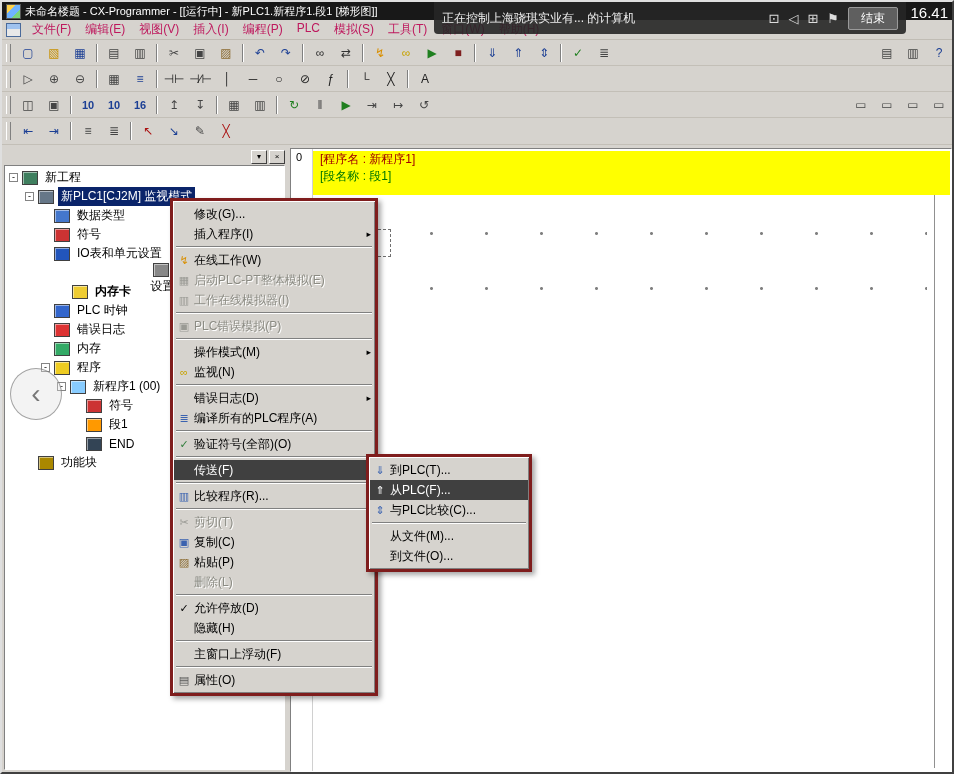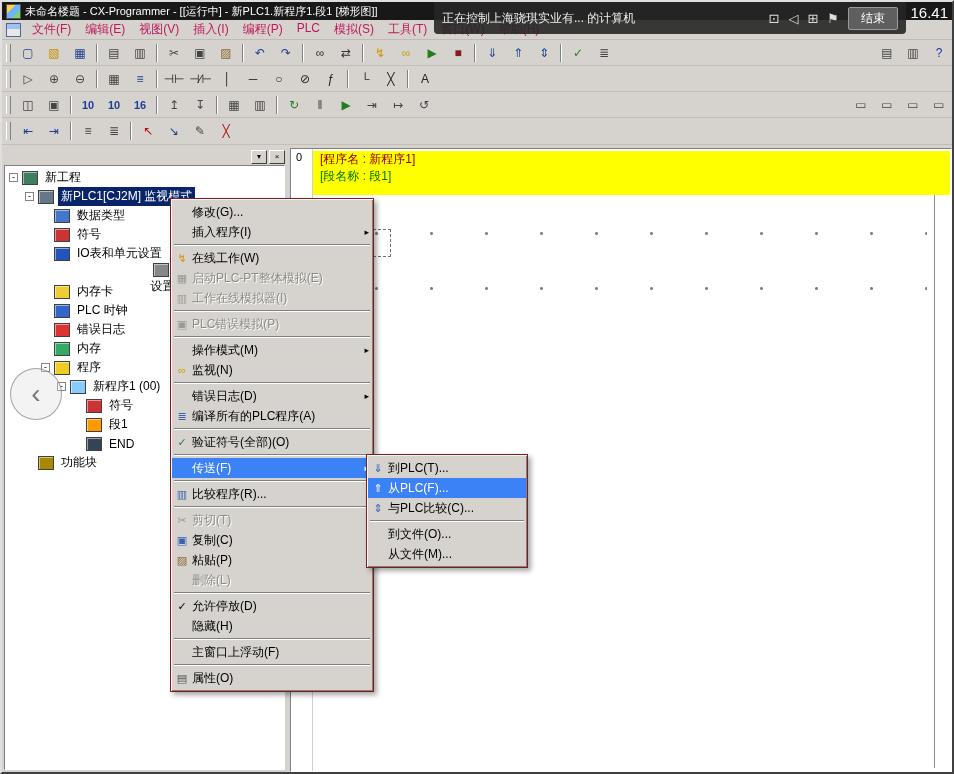--- a/index.html
+++ b/index.html
@@ -59,29 +59,29 @@
   .banner{position:absolute;left:22px;right:1px;font-size:12px;padding-left:7px;white-space:nowrap;}
   .b1{top:2px;height:17px;line-height:17px;background:#ffff00;color:#a00000;}
   .b2{top:19px;height:27px;line-height:17px;background:#ffff00;color:#007500;}
   .dots{position:absolute;left:58px;right:24px;top:54px;height:104px;
     background-image:radial-gradient(circle,#808080 1.2px,transparent 1.7px);
     background-size:55px 55px;background-position:0 3px;}
   .cursor-cell{position:absolute;left:12px;top:80px;width:86px;height:26px;border:1px dashed #707070;}
   .right-rail{position:absolute;right:16px;top:46px;bottom:3px;width:1px;background:#909090;}
 
   
-  .popup{position:absolute;background:#d6d3ce;border:1px solid #7f1d1d;padding:3px 1px;z-index:40;
+  .popup{position:absolute;background:#d6d3ce;border:3px solid #7f1d1d;padding:3px 1px;z-index:40;
     box-shadow:inset 1px 1px 0 #fff,inset -1px -1px 0 #808080,3px 3px 5px rgba(0,0,0,.35);font-size:12px;}
   #ctxmenu{left:168px;top:196px;width:200px;}
   #submenu{left:364px;top:452px;width:158px;z-index:45;}
   .m-item{height:20px;display:flex;align-items:center;color:#000;}
   .m-ic{width:20px;flex:0 0 auto;text-align:center;font-size:11px;}
   .m-label{flex:1;white-space:nowrap;overflow:hidden;padding-right:4px;}
   .m-arrow{width:12px;flex:0 0 auto;font-size:9px;text-align:right;padding-right:3px;}
-  .m-item.hl{background:#3b82f6;color:#fff;}
+  .m-item.hl{background:#404040;color:#fff;}
   .m-item.hl .m-ic{color:#fff !important;}
   .m-item.disabled{color:#8c8c84;text-shadow:1px 1px 0 #fff;}
   .m-item.disabled .m-ic{color:#9a9a94 !important;text-shadow:none;}
   .m-sep{height:0;border-top:1px solid #808080;border-bottom:1px solid #fff;margin:2px 2px;}
 
   
   .remote-bar{position:absolute;left:432px;top:0;width:472px;height:32px;z-index:80;
     background:rgba(38,38,38,.9);border-radius:0 0 4px 4px;display:flex;align-items:center;
     color:#eee;font-size:12px;padding:0 8px;gap:9px;box-sizing:border-box;}
   .remote-text{flex:1;white-space:nowrap;overflow:hidden;}
@@ -380,21 +380,21 @@
           <div class="tree-row" style="padding-left: 36px;">
             <span class="exp-sp"></span>
             <span class="tree-ic" style="background: rgb(34, 85, 187);"></span>
             <span class="tree-label">IO表和单元设置</span>
           </div>
           <div class="tree-row" style="padding-left: 36px; flex-direction: column;">
             <span class="exp-sp"></span>
             <span class="tree-ic" style="background: rgb(136, 136, 136);"></span>
             <span class="tree-label">设置</span>
           </div>
-          <div class="tree-row" style="padding-left: 36px;">
+          <div class="tree-row" style="padding-left: 54px; font-weight: bold;">
             <span class="exp-sp"></span>
             <span class="tree-ic" style="background: rgb(238, 204, 51);"></span>
             <span class="tree-label">内存卡</span>
           </div>
           <div class="tree-row" style="padding-left: 36px;">
             <span class="exp-sp"></span>
             <span class="tree-ic" style="background: rgb(51, 102, 204);"></span>
             <span class="tree-label">PLC 时钟</span>
           </div>
           <div class="tree-row" style="padding-left: 36px;">
@@ -586,26 +586,26 @@
         <span class="m-arrow"></span>
       </div>
       <div class="m-item">
         <span class="m-ic" style="color: rgb(58, 98, 176);">⇕</span>
         <span class="m-label">与PLC比较(C)...</span>
         <span class="m-arrow"></span>
       </div>
       <div class="m-sep"></div>
       <div class="m-item">
         <span class="m-ic"></span>
+        <span class="m-label">从文件(M)...</span>
+        <span class="m-arrow"></span>
+      </div>
+      <div class="m-item">
+        <span class="m-ic"></span>
         <span class="m-label">到文件(O)...</span>
-        <span class="m-arrow"></span>
-      </div>
-      <div class="m-item">
-        <span class="m-ic"></span>
-        <span class="m-label">从文件(M)...</span>
         <span class="m-arrow"></span>
       </div>
     </div>
 
   <div class="remote-bar">
     <span class="remote-text">正在控制上海骁琪实业有... 的计算机</span>
     <span id="remote-icons" style="display:flex;gap:9px">
         <span class="remote-ic">⊡</span>
         <span class="remote-ic">◁</span>
         <span class="remote-ic">⊞</span>

